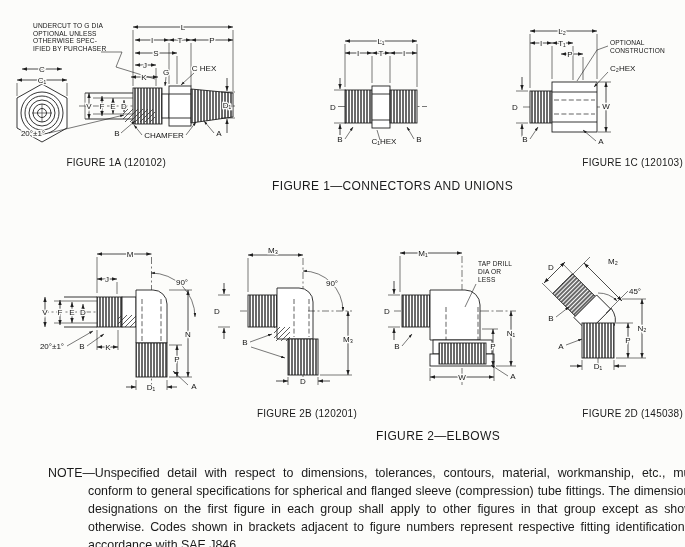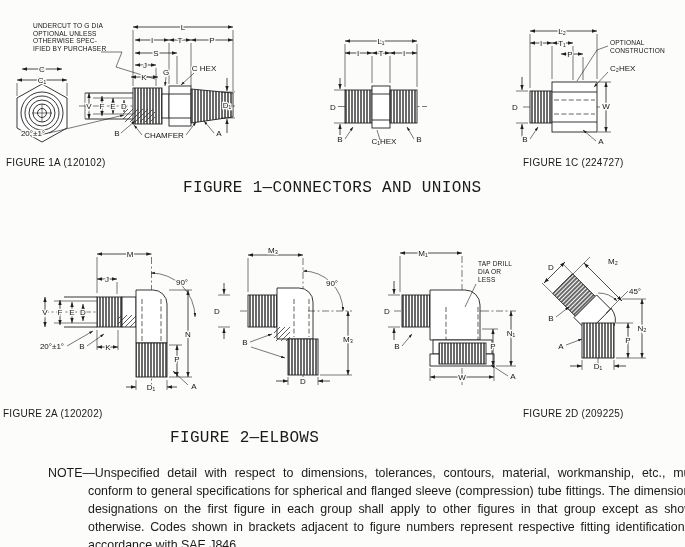--- a/index.html
+++ b/index.html
@@ -9,22 +9,22 @@
   .stk{stroke:#1f1f1f;stroke-width:.9;}
   .s  {stroke:#1f1f1f;stroke-width:.9;fill:none;}
   .x  {stroke:#1f1f1f;stroke-width:.6;fill:none;}
   .dm {stroke:#1f1f1f;stroke-width:.8;fill:none;}
   .d  {stroke:#1f1f1f;stroke-width:.7;fill:none;stroke-dasharray:5 2.4;}
   .cl {stroke:#1f1f1f;stroke-width:.6;fill:none;stroke-dasharray:7 2.5 2 2.5;}
   .lb {font-size:8px;fill:#141414;text-anchor:middle;
        paint-order:stroke;stroke:#fcfcfa;stroke-width:2.6px;font-family:"Liberation Sans","DejaVu Sans",sans-serif;}
   .sm {font-size:6.6px;letter-spacing:.15px;}
   .ls {text-anchor:start;}
-  .cap{position:absolute;font-size:10px;letter-spacing:.25px;text-align:left;white-space:nowrap;}
-  .big{font-size:16px;letter-spacing:.35px;font-family:Liberation Mono, monospace;}
+  .cap{position:absolute;font-size:10px;letter-spacing:.25px;text-align:right;white-space:nowrap;}
+  .big{font-size:12px;letter-spacing:.35px;}
   #note{position:absolute;left:48px;top:464px;width:612px;font-size:12.4px;line-height:18px;
         text-align:justify;text-indent:-40px;padding-left:40px;}
 </style>
 </head>
 <body>
 
 <div id="page">
 
   <svg width="0" height="0">
     <defs>
@@ -228,21 +228,21 @@
     </g>
     <g>
       <text class="lb" x="27" y="122">B</text>
       <line class="x" marker-end="url(#ae)" x1="32" y1="119" x2="40" y2="107"></line>
       <text class="lb" x="103" y="124">A</text>
       <line class="x" marker-end="url(#ae)" x1="98" y1="121" x2="85" y2="110"></line>
     </g>
   </svg>
 
   <div class="cap" style="left:6px;top:157px;width:160px">FIGURE 1A (120102)</div>
-  <div class="cap" style="left:523px;top:157px;width:160px">FIGURE 1C (224727)</div>
+  <div class="cap" style="left:523px;top:157px;width:160px">FIGURE 1C (120103)</div>
   <div class="cap big" style="left:183px;top:179px;width:330px">FIGURE 1—CONNECTORS AND UNIONS</div>
 
   <svg style="left:30px;top:237px" width="200" height="168" viewBox="0 0 200 168">
     <g>
       <line class="cl" x1="12" y1="75" x2="132" y2="75"></line>
       <line class="cl" x1="121.5" y1="20" x2="121.5" y2="150"></line>
       <line class="x" x1="24" y1="64" x2="67" y2="64"></line>
         <line class="x" x1="24" y1="86" x2="67" y2="86"></line>
       <line class="s" x1="34" y1="60" x2="67" y2="60"></line>
         <line class="s" x1="34" y1="90" x2="67" y2="90"></line>
@@ -442,19 +442,19 @@
     </g>
     <g>
       <line class="x" x1="44" y1="123" x2="44" y2="133"></line>
         <line class="x" x1="76" y1="123" x2="76" y2="133"></line>
       <line class="dm" marker-end="url(#ae)" x1="32" y1="129" x2="44" y2="129"></line>
       <line class="dm" marker-end="url(#ae)" x1="88" y1="129" x2="76" y2="129"></line>
       <text class="lb" x="60" y="131.5">D₁</text>
     </g>
   </svg>
 
-  <div class="cap" style="left:3px;top:408px;width:160px">FIGURE 2A (120202)</div>
-  <div class="cap" style="left:523px;top:408px;width:160px">FIGURE 2D (209225)</div>
+  <div class="cap" style="left:197px;top:408px;width:160px">FIGURE 2B (120201)</div>
+  <div class="cap" style="left:523px;top:408px;width:160px">FIGURE 2D (145038)</div>
   <div class="cap big" style="left:170px;top:429px;width:330px">FIGURE 2—ELBOWS</div>
 
   <div id="note">NOTE—Unspecified detail with respect to dimensions, tolerances, contours, material, workmanship, etc., must conform to general specifications for spherical and flanged sleeve (compression) tube fittings. The dimensional designations on the first figure in each group shall apply to other figures in that group except as shown otherwise.  Codes shown in brackets adjacent to figure numbers represent respective fitting identification in accordance with SAE J846.</div>
 
 </div>
 
 </body></html>

